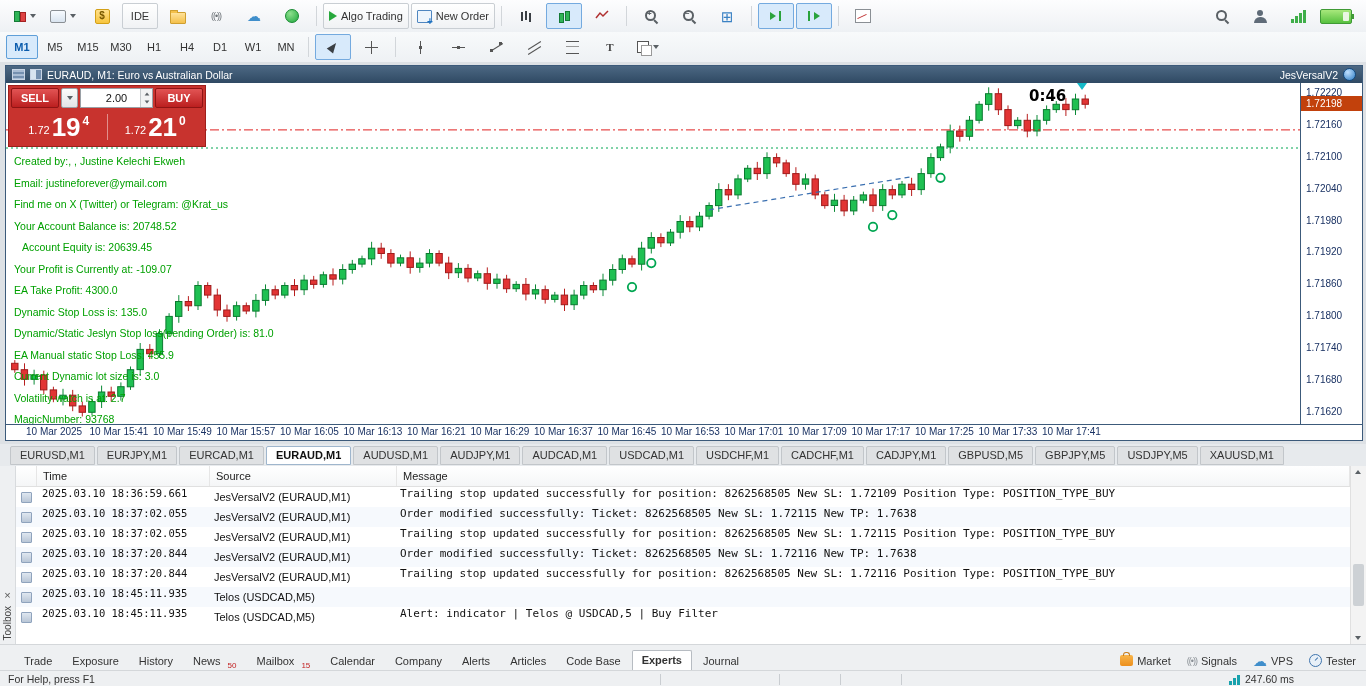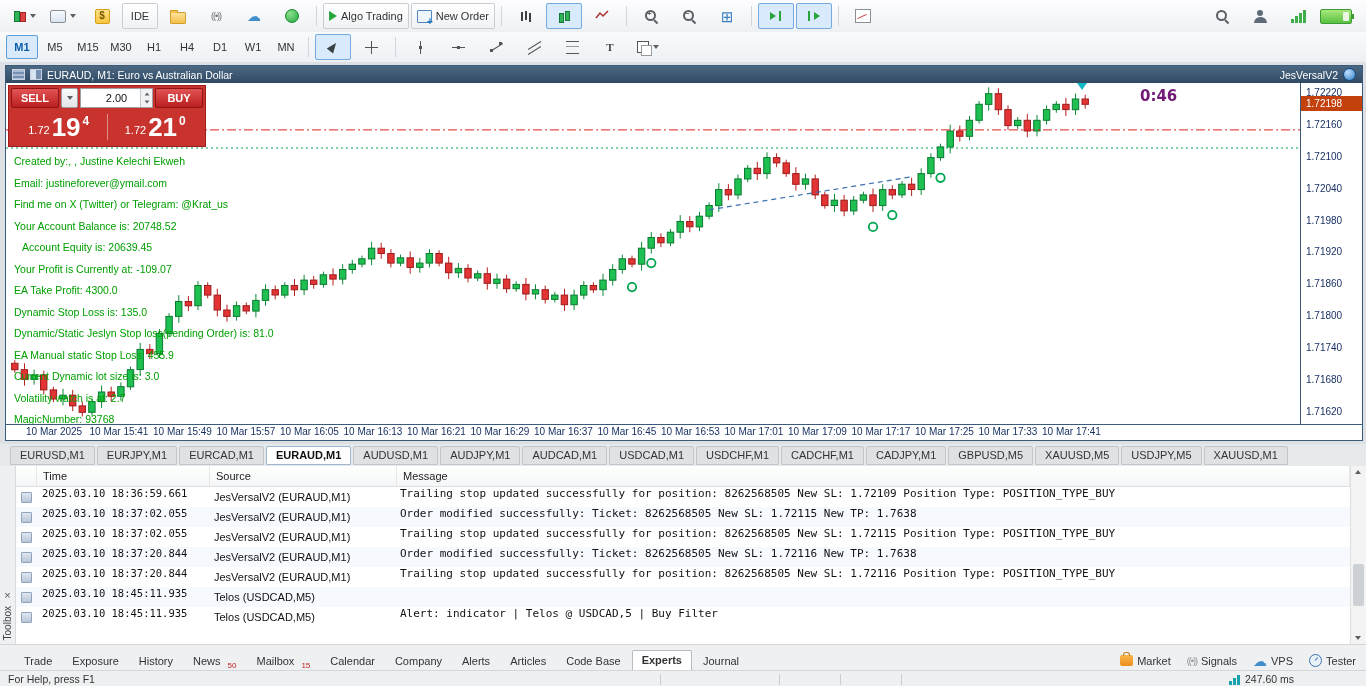--- a/index.html
+++ b/index.html
@@ -108,21 +108,21 @@
   .cbody{flex:1;display:flex;min-height:0;}
   .plot{position:relative;width:1294px;background:#fff;overflow:hidden;}
   .plot svg{position:absolute;left:0;top:0;z-index:1;}
   .paxis{position:relative;width:61px;border-left:1px solid #3c5a7a;font-size:10px;color:#1a3263;background:#fff;}
   .plabel{position:absolute;left:5px;height:12px;line-height:12px;}
   .cpbox{position:absolute;left:0;width:56px;height:15px;line-height:15px;background:#c2410c;color:#fff;padding-left:5px;font-size:10px;z-index:2;}
   .taxis{position:relative;height:15px;border-top:1px solid #3c5a7a;font-size:10px;color:#1a3263;background:#fff;}
   .tlabel{position:absolute;top:1px;white-space:nowrap;}
   .infolines{position:absolute;inset:0;z-index:4;pointer-events:none;}
   .iline{position:absolute;left:8px;font-size:10.5px;color:#00a000;white-space:nowrap;}
-  .timer{position:absolute;left:1134px;top:4px;z-index:6;font:bold 15px "DejaVu Sans",sans-serif;color:#701a75;}
+  .timer{position:absolute;left:1023px;top:4px;z-index:6;font:bold 15px "DejaVu Sans",sans-serif;color:#000000;}
   .cyantri{position:absolute;left:1071px;top:0;width:0;height:0;z-index:6;border-left:5px solid transparent;border-right:5px solid transparent;border-top:7px solid #14b9c8;}
 
   
   .oneclick{position:absolute;left:2px;top:2px;width:192px;z-index:5;background:#c8332e;border:1px solid #9e1f1b;padding:2px;}
   .ocrow1{display:flex;gap:2px;height:20px;}
   .ocbtn{width:46px;display:flex;align-items:center;justify-content:center;color:#fff;font-weight:bold;font-size:11px;
          background:linear-gradient(#e25454,#bb1f1f);border:1px solid #8e1414;border-radius:2px;}
   .occaret{width:15px;display:flex;align-items:center;justify-content:center;background:linear-gradient(#fbfbfb,#e3e5e7);border:1px solid #9aa0a6;border-radius:2px;}
   .oclot{flex:1;position:relative;display:flex;align-items:center;justify-content:center;background:#fff;border:1px solid #9aa0a6;font-size:11px;color:#111;}
   .oclot .spin{position:absolute;right:0;top:0;bottom:0;width:11px;border-left:1px solid #c6cacd;display:flex;flex-direction:column;align-items:center;justify-content:space-evenly;background:#f2f3f4;}
@@ -663,21 +663,21 @@
       <div class="ctab">EURCAD,M1</div>
       <div class="ctab active">EURAUD,M1</div>
       <div class="ctab">AUDUSD,M1</div>
       <div class="ctab">AUDJPY,M1</div>
       <div class="ctab">AUDCAD,M1</div>
       <div class="ctab">USDCAD,M1</div>
       <div class="ctab">USDCHF,M1</div>
       <div class="ctab">CADCHF,M1</div>
       <div class="ctab">CADJPY,M1</div>
       <div class="ctab">GBPUSD,M5</div>
-      <div class="ctab">XAUUSD,M5</div>
+      <div class="ctab">GBPJPY,M5</div>
       <div class="ctab">USDJPY,M5</div>
       <div class="ctab">XAUUSD,M1</div>
     </div>
 
   <div class="toolbox">
     <div class="vcap">
       <span class="capx"></span>
       <span class="capt">Toolbox</span>
     </div>
     <div class="lmain">

